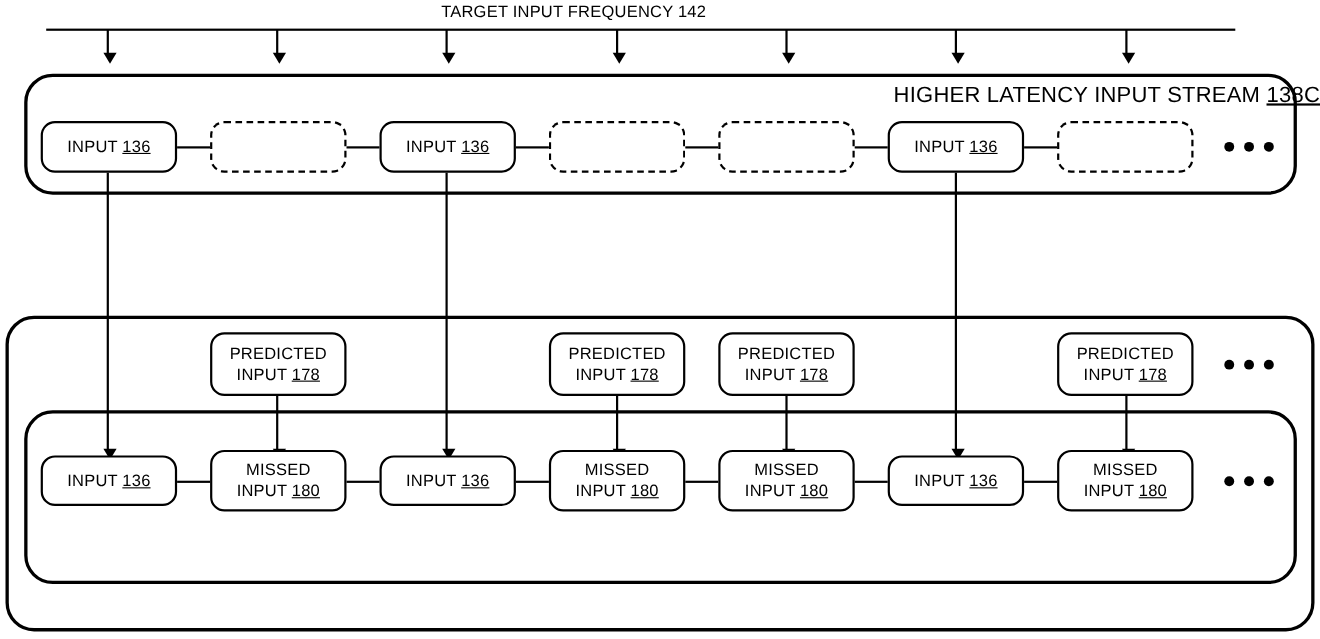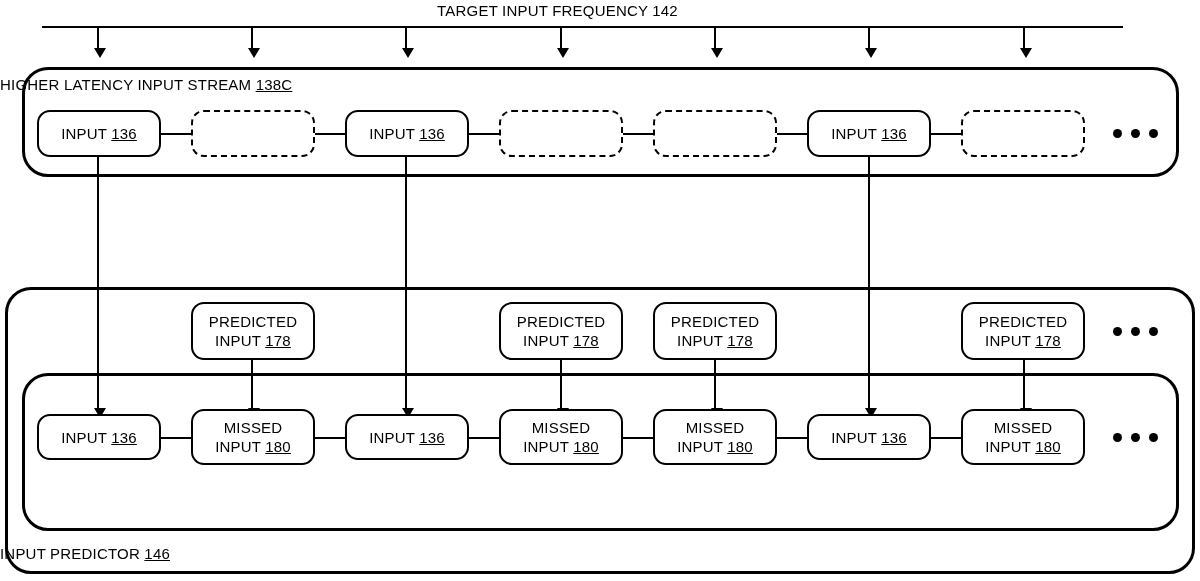--- a/index.html
+++ b/index.html
@@ -22,21 +22,20 @@
   .u { text-decoration: underline; }
 
   
   #freq-title {
     position: absolute;
     left: 0; top: 2px;
     width: 1043px;
     text-align: center;
     font-size: 15px;
     letter-spacing: 0.2px;
-    padding-left: 36px;
   }
   #freq-line {
     position: absolute;
     left: 42px; top: 26px;
     width: 1081px; height: 0;
     border-top: 2px solid #000;
   }
   .freq-arrow {
     position: absolute;
     top: 27px;
@@ -62,22 +61,22 @@
     background: transparent;
   }
   #stream-top   { left: 22px;  top: 67px;  width: 1157px; height: 110px; }
   #predictor    { left: 5px;   top: 287px; width: 1190px; height: 287px; }
   #modified     { left: 22px;  top: 373px; width: 1157px; height: 158px; }
 
   
   .frame-caption {
     position: absolute;
     width: 100%;
-    text-align: left;
-    font-size: 15px;
+    text-align: right;
+    font-size: 20px;
     letter-spacing: 0.2px;
     white-space: nowrap;
   }
 
   
   .node {
     position: absolute;
     box-sizing: border-box;
     border: 2.5px solid #000;
     border-radius: 13px;
@@ -196,24 +195,20 @@
       <span></span>
       <span></span>
   </div>
 
   <div class="vline arrow" style="left:97px;  top:157px; height:252px;"></div>
   <div class="vline arrow" style="left:405px; top:157px; height:252px;"></div>
   <div class="vline arrow" style="left:868px; top:157px; height:252px;"></div>
 
   <div id="predictor" class="frame"></div>
 
-  <div class="frame-caption" style="left:0; top:545px;">
-    <span>INPUT PREDICTOR</span>
-    <span class="u">146</span>
-  </div>
 
   <div class="node two-line" style="left:191px; top:302px; width:124px; height:58px;">
     <span>
       <span>PREDICTED</span><br>
       <span>INPUT</span>
       <span class="u">178</span>
     </span>
   </div>
   <div class="node two-line" style="left:499px; top:302px; width:124px; height:58px;">
     <span>

